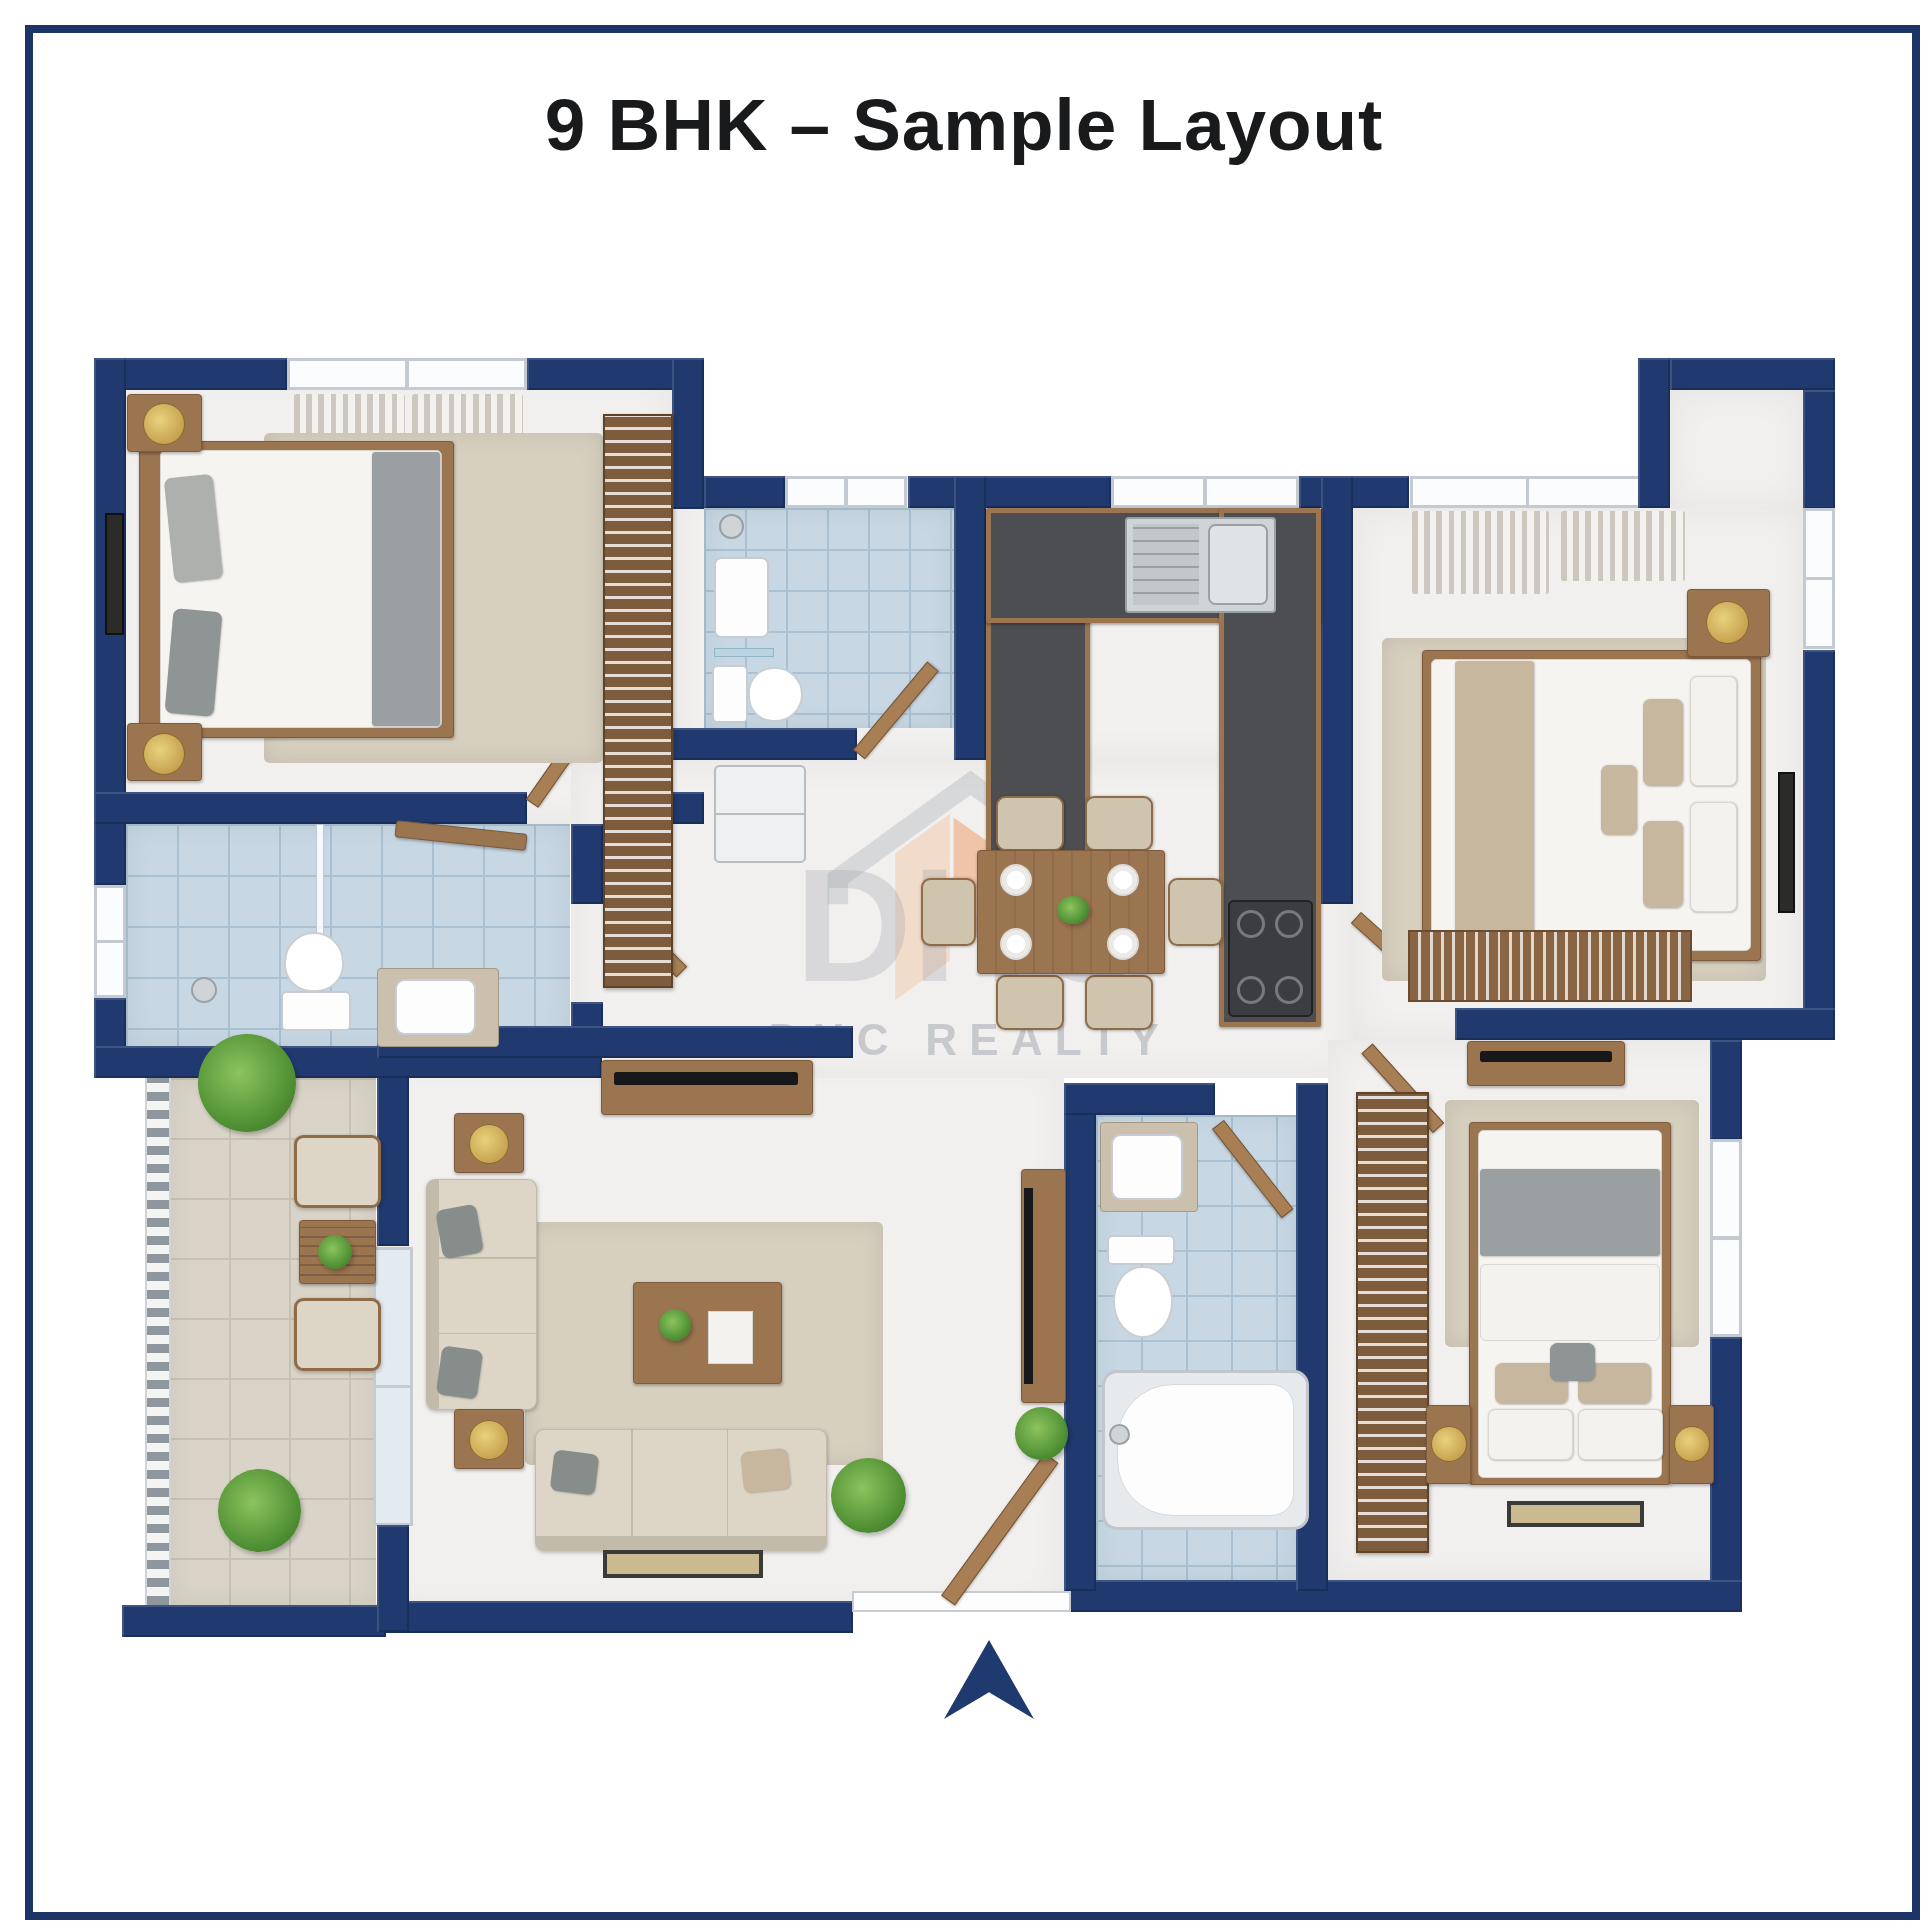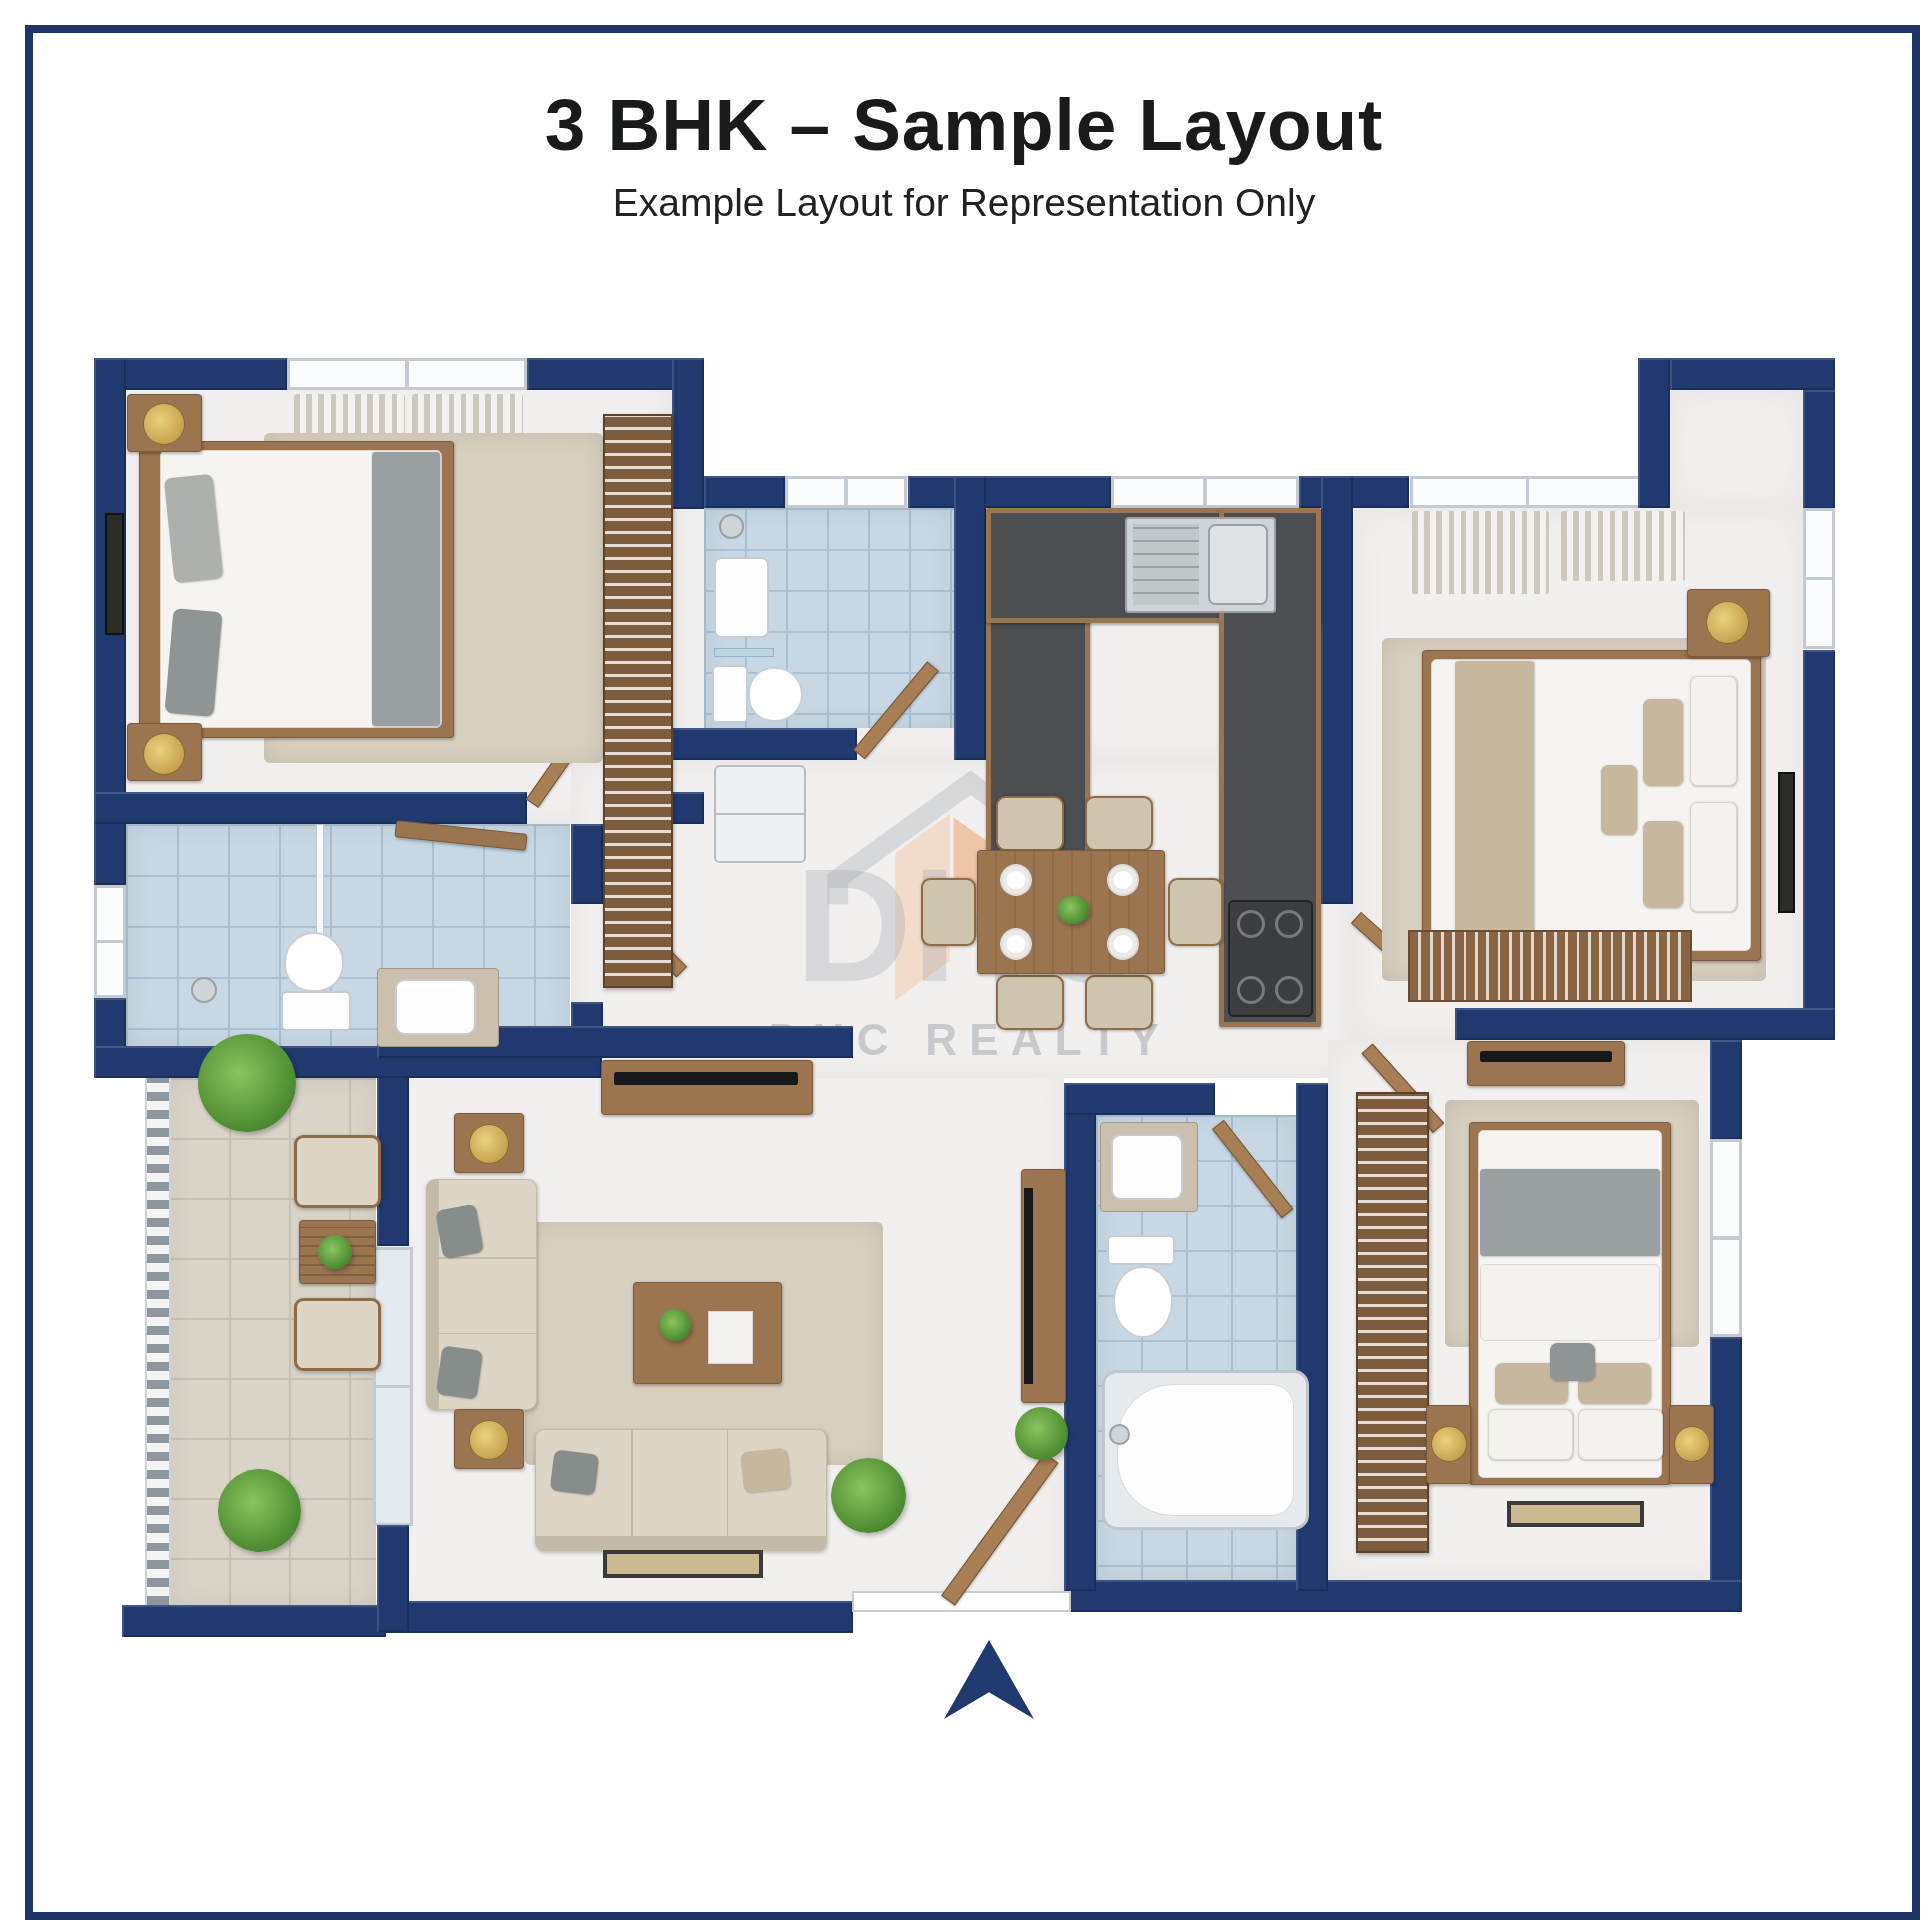--- a/index.html
+++ b/index.html
@@ -48,22 +48,21 @@
   .wm-cap{position:absolute;left:744px;top:1015px;width:452px;text-align:center;font-size:44px;font-weight:700;
           letter-spacing:12.2px;color:rgba(164,169,178,.55);}
   .arrow{position:absolute;background:#1f3a6f;clip-path:polygon(50% 0%,100% 100%,50% 66%,0% 100%);}
 </style>
 </head>
 <body>
 
 <div class="canvas">
 
   <div class="frame"></div>
-  <div class="title">3 BHK – Sample Layout</div>
-  <div class="subtitle">Example Layout for Representation Only</div>
+  <div class="title">9 BHK – Sample Layout</div>
 
   <div class="fl white" style="left:104px;top:372px;width:569px;height:452px;"></div>
   <div class="fl tile" style="left:126px;top:824px;width:444px;height:222px;"></div>
   <div class="fl tileb" style="left:169px;top:1078px;width:207px;height:527px;"></div>
   <div class="fl white" style="left:377px;top:1058px;width:687px;height:552px;"></div>
   <div class="fl white" style="left:571px;top:760px;width:782px;height:318px;"></div>
   <div class="fl white" style="left:672px;top:476px;width:681px;height:284px;"></div>
   <div class="fl tile" style="left:704px;top:508px;width:250px;height:220px;background-size:41px 41px;"></div>
   <div class="fl white" style="left:1353px;top:508px;width:450px;height:532px;"></div>
   <div class="fl white" style="left:1670px;top:390px;width:133px;height:118px;"></div>

